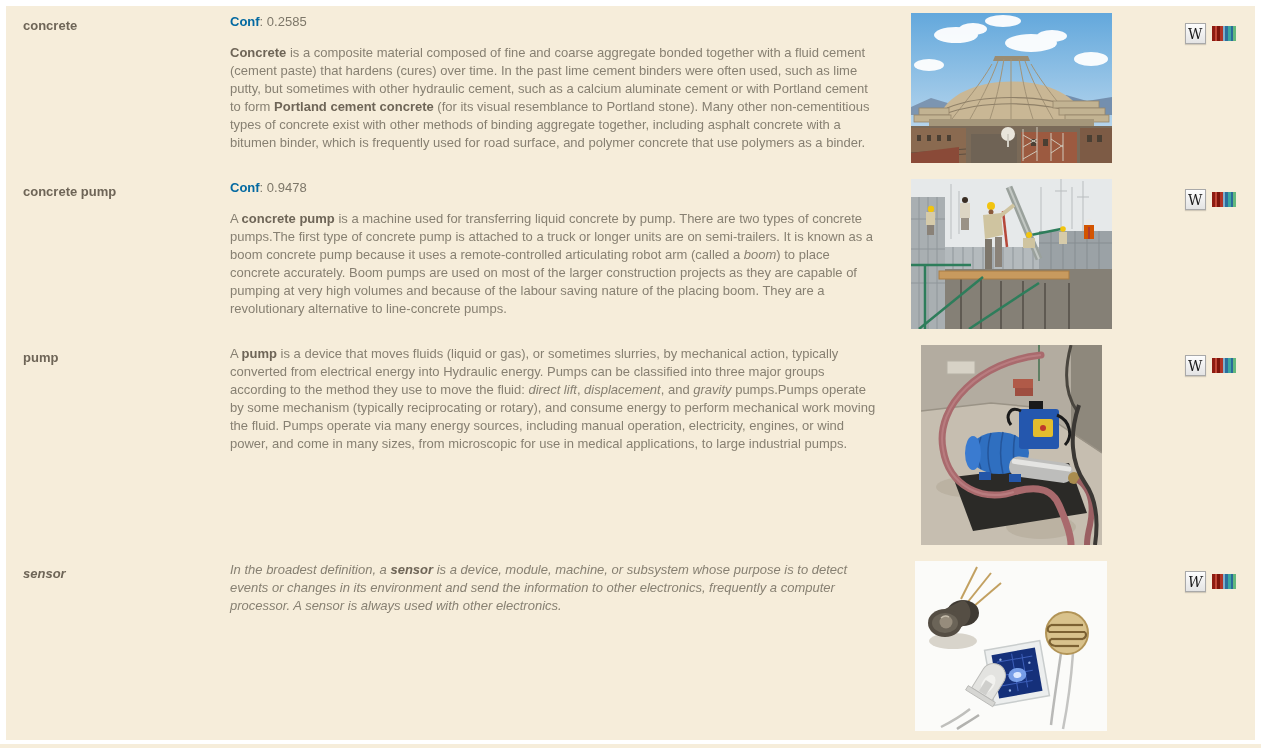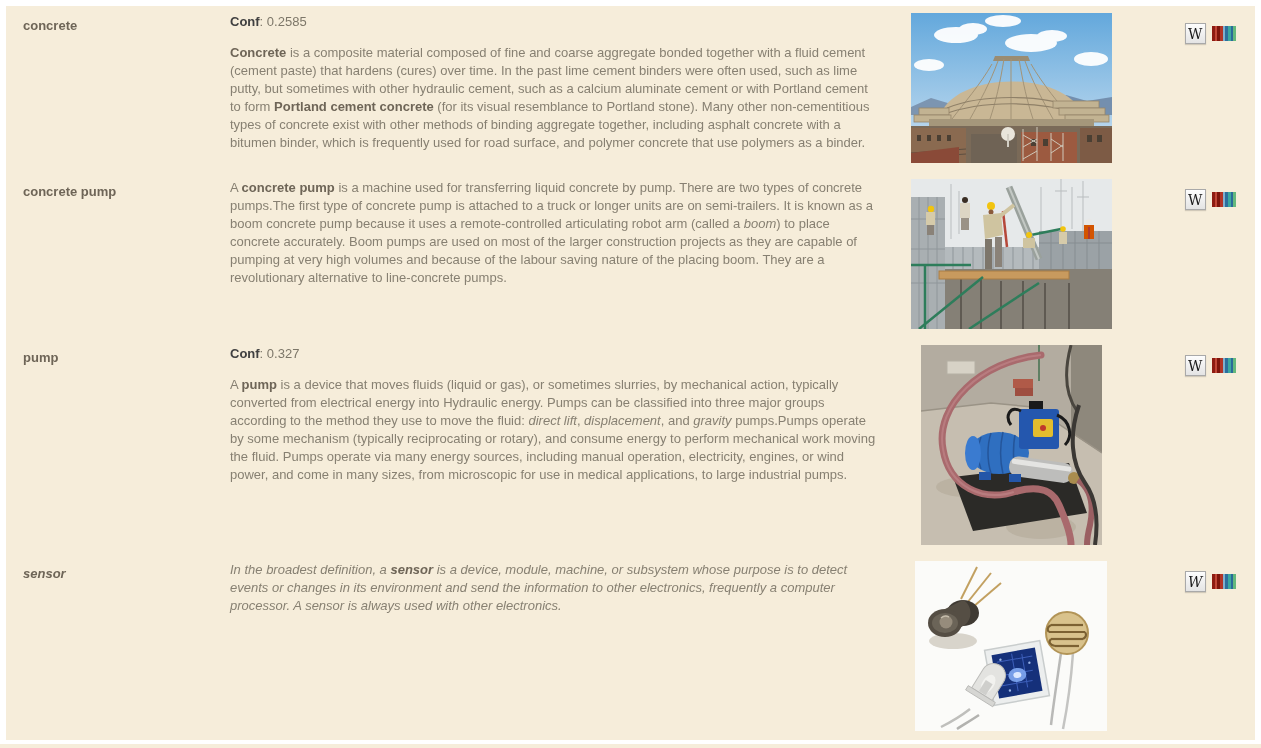--- a/index.html
+++ b/index.html
@@ -6,21 +6,21 @@
   html, body { width: 1261px; height: 748px; overflow: hidden; background: #ffffff;
     font-family: "Liberation Sans", sans-serif; }
   .panel { margin: 6px 6px 0 6px; width: 1249px; background: #f6edda;
     padding: 7px 0 9px 17px; }
   .row { display: flex; align-items: flex-start; margin-bottom: 16px; gap: 20px; }
   .row:last-child { margin-bottom: 0; font-style: italic; }
   .col-term { flex: 0 0 187px; padding-top: 5px; font-size: 13px; font-weight: bold;
     color: #6e6557; }
   .col-mid { flex: 0 0 646px; font-size: 13px; line-height: 18px; color: #878072; }
   .conf-line { margin-bottom: 13px; color: #7d7769; }
-  .conf-line b { color: #404040; }
+  .conf-line b { color: #0369a1; }
   .desc b { color: #6e6557; font-weight: bold; }
   .desc i { font-style: italic; }
   .col-img { flex: 0 0 230px; display: flex; justify-content: center; }
   .photo { display: block; overflow: hidden; }
   .photo svg { display: block; }
   .ph-1, .ph-2 { width: 201px; height: 150px; }
   .ph-3 { width: 181px; height: 200px; }
   .ph-4 { width: 192px; height: 170px; }
   .col-icons { margin-left: auto; padding: 10px 19px 0 0; display: flex;
     align-items: flex-start; }
@@ -131,20 +131,21 @@
           <span style="background: rgb(58, 168, 160);"></span>
           <span style="background: rgb(43, 106, 153);"></span>
           <span style="background: rgb(100, 185, 125);"></span>
         </a>
     </div>
   </div>
 
   <div class="row">
     <div class="col-term">concrete pump</div>
     <div class="col-mid">
+      <div class="conf-line"><b>Conf</b><span>: </span><span>0.9478</span></div>
       <p class="desc">A <b>concrete pump</b> is a machine used for transferring liquid concrete by pump. There are two types of concrete pumps.The first type of concrete pump is attached to a truck or longer units are on semi-trailers. It is known as a boom concrete pump because it uses a remote-controlled articulating robot arm (called a <i>boom</i>) to place concrete accurately. Boom pumps are used on most of the larger construction projects as they are capable of pumping at very high volumes and because of the labour saving nature of the placing boom. They are a revolutionary alternative to line-concrete pumps.</p>
     </div>
     <div class="col-img">
       <span class="photo ph-2">
         <svg viewBox="0 0 201 150" width="201" height="150">
           <rect width="201" height="150" fill="#e6e9ea"></rect>
           <g stroke="#b9bdbf" stroke-width="1">
             <line x1="40" y1="5" x2="40" y2="60"></line>
               <line x1="48" y1="12" x2="48" y2="55"></line>
             <line x1="130" y1="8" x2="130" y2="55"></line>
@@ -243,21 +244,20 @@
           <span style="background: rgb(58, 168, 160);"></span>
           <span style="background: rgb(43, 106, 153);"></span>
           <span style="background: rgb(100, 185, 125);"></span>
         </a>
     </div>
   </div>
 
   <div class="row">
     <div class="col-term">pump</div>
     <div class="col-mid">
-      <div class="conf-line"><b>Conf</b><span>: </span><span>0.327</span></div>
       <p class="desc">A <b>pump</b> is a device that moves fluids (liquid or gas), or sometimes slurries, by mechanical action, typically converted from electrical energy into Hydraulic energy. Pumps can be classified into three major groups according to the method they use to move the fluid: <i>direct lift</i>, <i>displacement</i>, and <i>gravity</i> pumps.Pumps operate by some mechanism (typically reciprocating or rotary), and consume energy to perform mechanical work moving the fluid. Pumps operate via many energy sources, including manual operation, electricity, engines, or wind power, and come in many sizes, from microscopic for use in medical applications, to large industrial pumps.</p>
     </div>
     <div class="col-img">
       <span class="photo ph-3">
         <svg viewBox="0 0 181 200" width="181" height="200">
           <rect width="181" height="200" fill="#c6beb0"></rect>
           <path d="M0,0 H181 V108 L112,62 L70,58 0,66 Z" fill="#b3aca0"></path>
           <path d="M150,0 H181 V108 L150,88 Z" fill="#8e887c"></path>
           <path d="M0,66 L70,58 112,62 181,108" stroke="#9a9386" stroke-width="1.5" fill="none"></path>
           <ellipse cx="45" cy="142" rx="30" ry="10" fill="#a99f8e" opacity="0.4"></ellipse>

